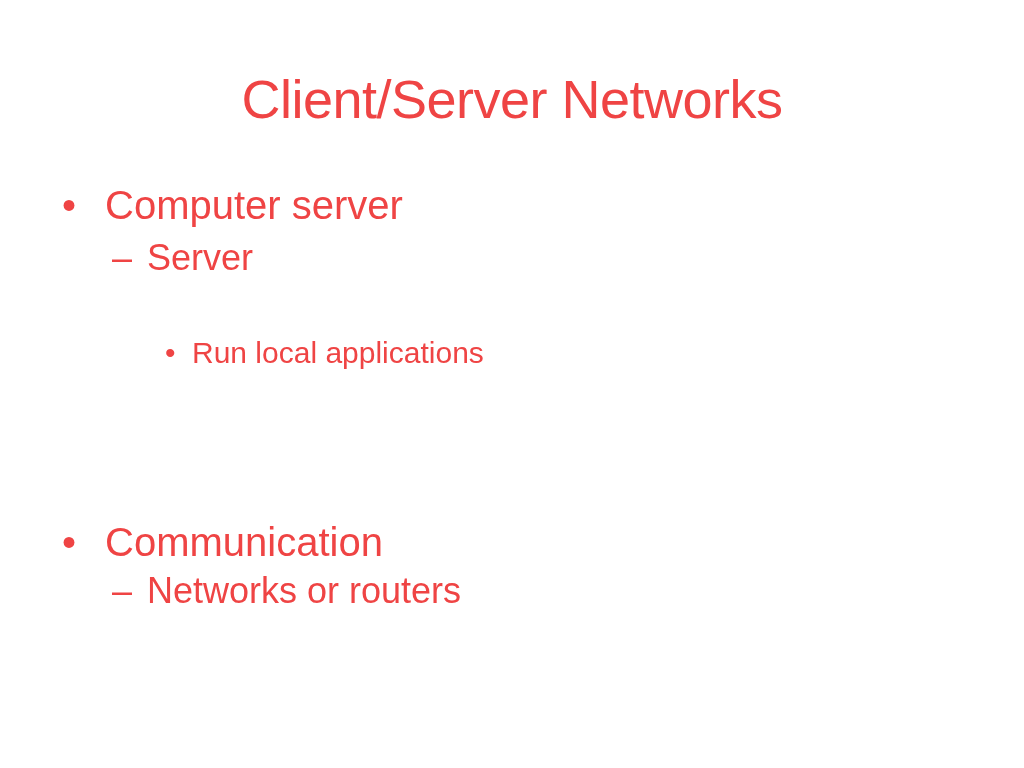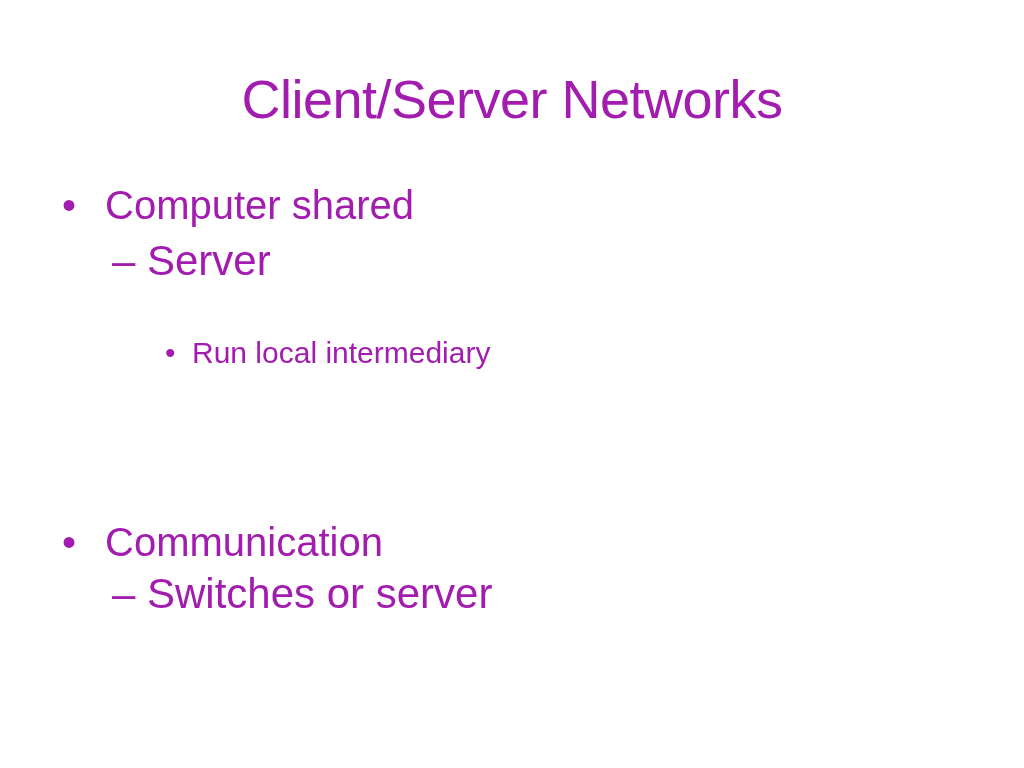--- a/index.html
+++ b/index.html
@@ -5,21 +5,21 @@
   html, body {
     margin: 0;
     padding: 0;
     background: #ffffff;
   }
   .slide {
     position: relative;
     width: 1024px;
     height: 768px;
     background: #ffffff;
-    color: #a21caf;
+    color: #ef4444;
     font-family: "Liberation Sans", "DejaVu Sans", sans-serif;
     overflow: hidden;
   }
   .slide-title {
     position: absolute;
     top: 72px;
     left: 0;
     width: 1024px;
     text-align: center;
     font-size: 54px;
@@ -31,49 +31,49 @@
     position: absolute;
     line-height: 1;
     white-space: nowrap;
   }
   .line .marker {
     display: inline-block;
     vertical-align: baseline;
   }
   .l1 { left: 62px;  font-size: 40px; }
   .l1 .marker { width: 43px; }
-  .l2 { left: 112px; font-size: 42px; }
+  .l2 { left: 112px; font-size: 36px; }
   .l2 .marker { width: 35px; }
   .l3 { left: 165px; font-size: 30px; }
   .l3 .marker { width: 27px; }
 </style>
 </head>
 <body>
 
 <div class="slide">
 
   <div class="slide-title">Client/Server Networks</div>
 
   <div class="line l1" style="top:185px">
-    <span class="marker">•</span><span>Computer shared</span>
+    <span class="marker">•</span><span>Computer server</span>
   </div>
 
   <div class="line l2" style="top:240px">
     <span class="marker">–</span><span>Server</span>
   </div>
 
 
   <div class="line l3" style="top:338px">
-    <span class="marker">•</span><span>Run local intermediary</span>
+    <span class="marker">•</span><span>Run local applications</span>
   </div>
 
 
 
 
   <div class="line l1" style="top:522px">
     <span class="marker">•</span><span>Communication</span>
   </div>
 
   <div class="line l2" style="top:573px">
-    <span class="marker">–</span><span>Switches or server</span>
+    <span class="marker">–</span><span>Networks or routers</span>
   </div>
 
 </div>
 
 </body></html>

